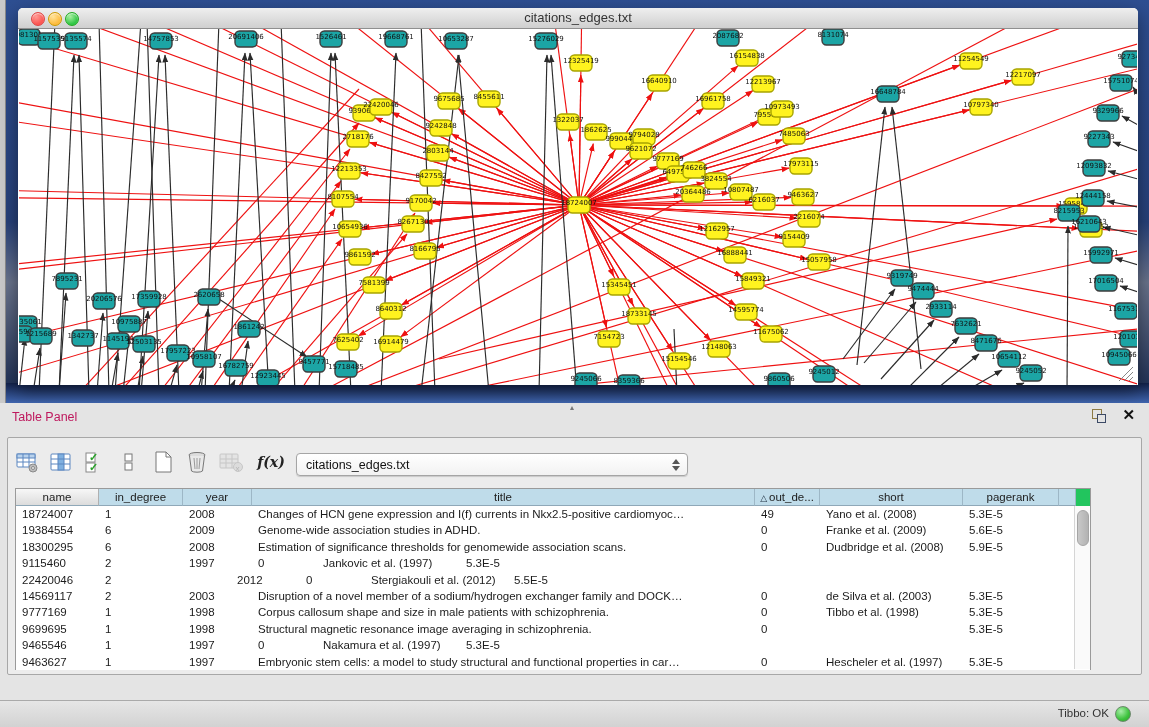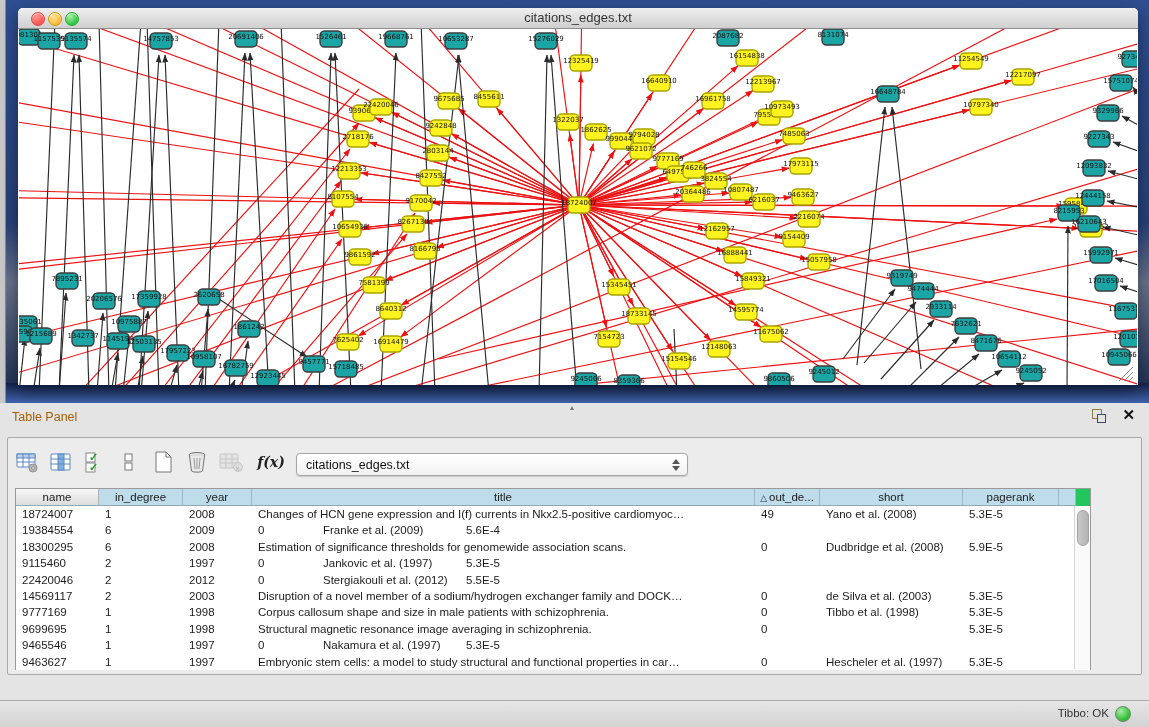--- a/index.html
+++ b/index.html
@@ -13,21 +13,21 @@
   .tl{position:absolute;top:4px;width:12px;height:12px;border-radius:50%;box-shadow:inset 0 1px 1px rgba(255,255,255,.7);}
   #tl-close{left:13px;background:radial-gradient(circle at 35% 30%,#ff9a94,#fc5753 65%);border:1px solid #d44;}
   #tl-min{left:30px;background:radial-gradient(circle at 35% 30%,#ffe39a,#fdbc40 65%);border:1px solid #c90;}
   #tl-zoom{left:47px;background:radial-gradient(circle at 35% 30%,#a9f0a0,#33c748 65%);border:1px solid #2a2;}
   #win-title{position:absolute;left:0;right:0;top:2px;text-align:center;font-size:13px;color:#333;}
   #canvas{position:relative;width:1118px;height:356px;margin-left:1px;background:#fff;overflow:hidden;}
   #net{display:block;}
   
   #table-panel{position:absolute;left:0;top:403px;width:1149px;height:324px;background:#E4E4E4;}
   #panel-header{position:relative;height:30px;}
-  #panel-title{position:absolute;left:12px;top:7px;font-size:12.5px;color:#a16207;}
+  #panel-title{position:absolute;left:12px;top:7px;font-size:12.5px;color:#be185d;}
   #drag-handle{position:absolute;left:570px;top:0px;font-size:8px;color:#777;}
   #float-btn{position:absolute;right:42px;top:6px;width:16px;height:14px;cursor:pointer;}
   #float-btn .sq1{position:absolute;left:1px;top:0;width:8px;height:8px;border:1.5px solid #8d7b45;background:transparent;}
   #float-btn .sq2{position:absolute;left:6px;top:5px;width:7px;height:7px;border:1.5px solid #3c4a66;background:#e4e4e4;}
   #close-btn{position:absolute;right:14px;top:3px;font-size:15px;font-weight:bold;color:#111;cursor:pointer;}
   #panel-body{position:absolute;left:7px;top:34px;width:1133px;height:236px;background:#ececec;border:1px solid #a7a7a7;border-radius:2px;}
   
   #toolbar{position:absolute;left:4px;top:4px;height:40px;display:flex;align-items:center;}
   .tbtn{width:30px;height:30px;display:flex;align-items:center;justify-content:center;margin-right:4px;}
   .tbtn svg{display:block;}
@@ -597,23 +597,24 @@
               <div class="td" style="width: 69px;">2008</div>
               <div class="td" style="width: 503px;">Changes of HCN gene expression and I(f) currents in Nkx2.5-positive cardiomyoc…</div>
               <div class="td" style="width: 65px;">49</div>
               <div class="td" style="width: 143px;">Yano et al. (2008)</div>
               <div class="td" style="width: 96px;">5.3E-5</div>
             </div>
             <div class="tr">
               <div class="td" style="width: 83px;">19384554</div>
               <div class="td" style="width: 84px;">6</div>
               <div class="td" style="width: 69px;">2009</div>
+              <div class="td" style="width: 503px;">Genome-wide association studies in ADHD.</div>
               <div class="td" style="width: 65px;">0</div>
               <div class="td" style="width: 143px;">Franke et al. (2009)</div>
-              <div class="td" style="width: 96px;">5.6E-4</div>
+              <div class="td" style="width: 96px;">5.6E-5</div>
             </div>
             <div class="tr">
               <div class="td" style="width: 83px;">18300295</div>
               <div class="td" style="width: 84px;">6</div>
               <div class="td" style="width: 69px;">2008</div>
               <div class="td" style="width: 503px;">Estimation of significance thresholds for genomewide association scans.</div>
               <div class="td" style="width: 65px;">0</div>
               <div class="td" style="width: 143px;">Dudbridge et al. (2008)</div>
               <div class="td" style="width: 96px;">5.9E-5</div>
             </div>
@@ -621,21 +622,21 @@
               <div class="td" style="width: 83px;">9115460</div>
               <div class="td" style="width: 84px;">2</div>
               <div class="td" style="width: 69px;">1997</div>
               <div class="td" style="width: 65px;">0</div>
               <div class="td" style="width: 143px;">Jankovic et al. (1997)</div>
               <div class="td" style="width: 96px;">5.3E-5</div>
             </div>
             <div class="tr">
               <div class="td" style="width: 83px;">22420046</div>
               <div class="td" style="width: 84px;">2</div>
-              <div class="td" style="width: 69px;">2012</div>
+              <div class="td" style="width: 69px; margin-left: 48px;">2012</div>
               <div class="td" style="width: 65px;">0</div>
               <div class="td" style="width: 143px;">Stergiakouli et al. (2012)</div>
               <div class="td" style="width: 96px;">5.5E-5</div>
             </div>
             <div class="tr">
               <div class="td" style="width: 83px;">14569117</div>
               <div class="td" style="width: 84px;">2</div>
               <div class="td" style="width: 69px;">2003</div>
               <div class="td" style="width: 503px;">Disruption of a novel member of a sodium/hydrogen exchanger family and DOCK…</div>
               <div class="td" style="width: 65px;">0</div>

